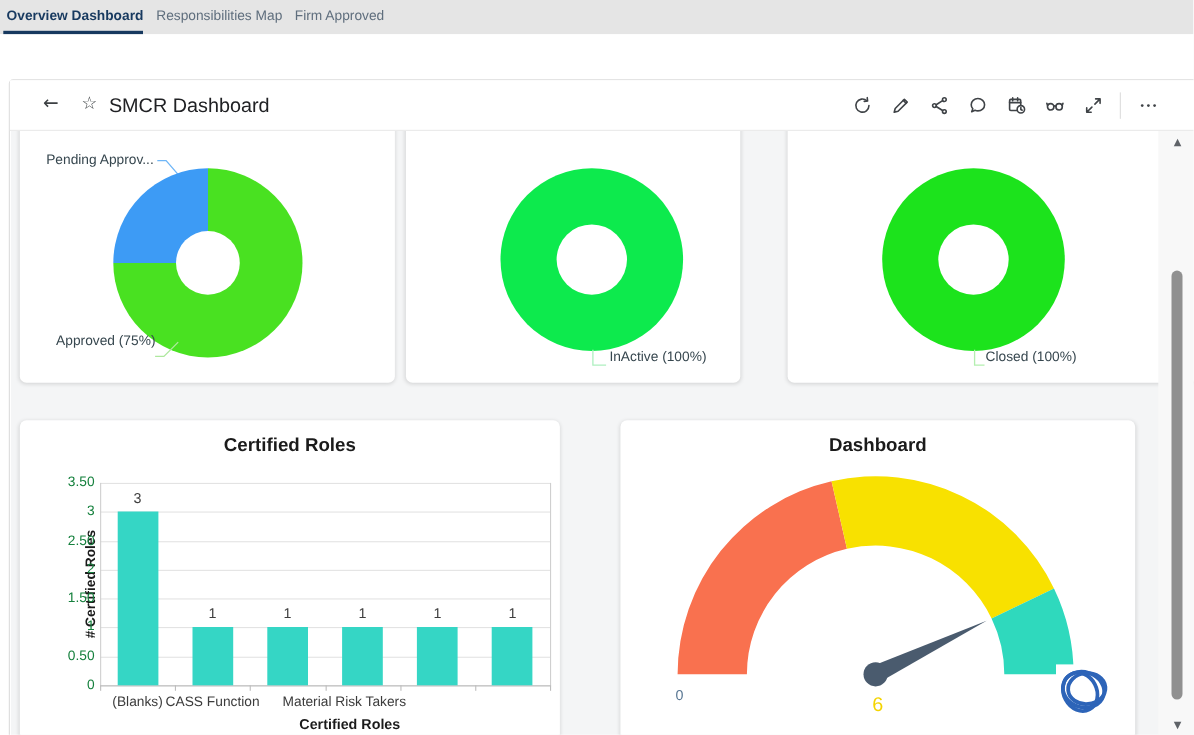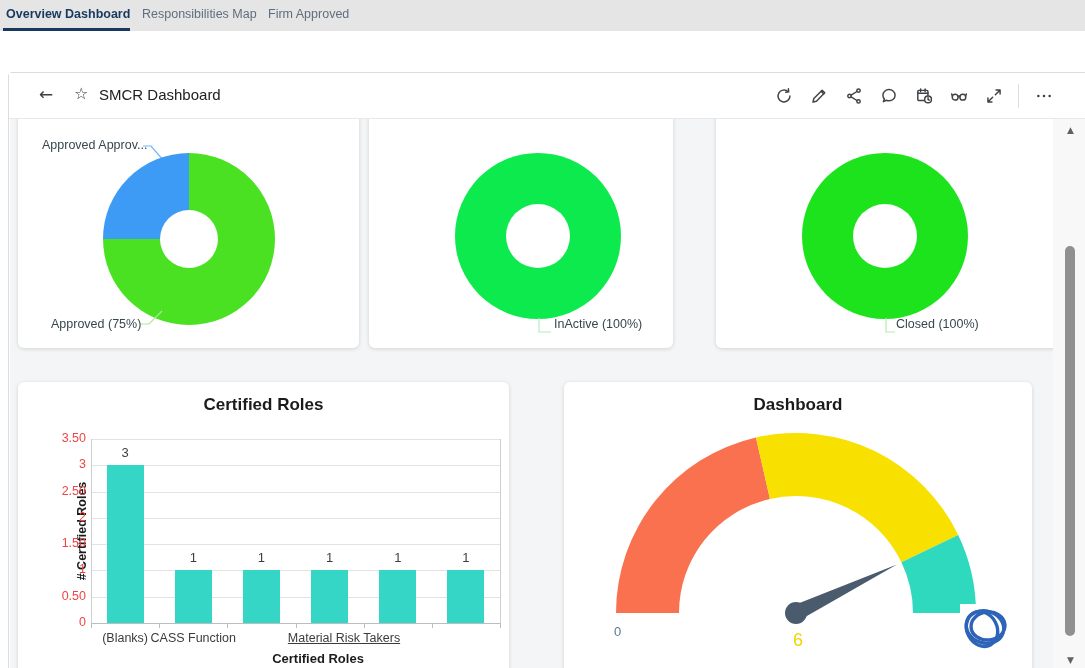--- a/index.html
+++ b/index.html
@@ -7,37 +7,37 @@
        font-family:"Liberation Sans", sans-serif;color:#222;}
   .abs{position:absolute;}
   
   .tab{position:absolute;top:7px;font-size:12.5px;color:#5f6e7d;cursor:pointer;white-space:nowrap;}
   .tab.active{color:#17395f;font-weight:bold;}
   .tab-underline{position:absolute;height:3px;background:#17395f;top:28px;}
   
   .panel{position:absolute;left:8px;top:72px;width:1090px;height:604px;background:#fff;
          border:1px solid #dcdcdc;border-radius:4px 4px 0 0;box-sizing:border-box;}
   .pheader{position:absolute;left:0;top:0;right:0;height:45px;border-bottom:1px solid #e8e8e8;background:#fff;}
-  .ptitle{position:absolute;left:90px;top:13px;font-size:15px;font-weight:500;color:#202124;}
+  .ptitle{position:absolute;left:90px;top:13px;font-size:18px;font-weight:500;color:#202124;}
   .hicon{position:absolute;top:14px;width:18px;height:18px;cursor:pointer;}
   .hglyph{position:absolute;top:11px;font-size:17px;color:#3c4043;cursor:pointer;font-family:"DejaVu Sans",sans-serif;}
   .vdiv{position:absolute;top:11px;width:1px;height:24px;background:#ddd;}
   
   .content{position:absolute;left:1px;top:46px;width:1088px;height:550px;background:#f4f5f6;overflow:hidden;}
   .card{position:absolute;background:#fff;border-radius:6px;box-shadow:0 1px 4px rgba(0,0,0,0.14);}
   
   .donut-ring{position:absolute;border-radius:50%;}
   .donut-hole{position:absolute;border-radius:50%;background:#fff;}
   .callout{position:absolute;font-size:12.5px;color:#37474f;white-space:nowrap;}
   .leader{position:absolute;overflow:visible;}
   
   .ctitle{position:absolute;left:0;right:0;top:13px;text-align:center;font-size:17px;font-weight:bold;color:#1b1b1b;}
   .gridline{position:absolute;height:1px;background:#e3e3e3;}
   .axisline{position:absolute;background:#cfcfcf;}
-  .ytick{position:absolute;width:44px;text-align:right;font-size:12.5px;color:#ef4444;}
+  .ytick{position:absolute;width:44px;text-align:right;font-size:12.5px;color:#15803d;}
   .bar{position:absolute;background:#35d6c5;}
   .barlabel{position:absolute;width:37px;text-align:center;font-size:13px;color:#3f3f3f;}
   .xcat{position:absolute;width:150px;text-align:center;font-size:12.5px;color:#3c3c3c;white-space:nowrap;}
   .xtitle{position:absolute;text-align:center;font-size:13px;font-weight:bold;color:#1b1b1b;}
   .ylab{position:absolute;font-size:12.5px;font-weight:bold;color:#1b1b1b;transform:translate(-50%,-50%) rotate(-90deg);white-space:nowrap;}
   .scroll-arrow{position:absolute;font-size:9px;color:#5f6368;cursor:pointer;font-family:"DejaVu Sans",sans-serif;}
   .thumb{position:absolute;width:10px;background:#909090;border-radius:5px;cursor:pointer;}
   svg.icon{stroke:#3f4347;fill:none;stroke-width:1.3;stroke-linecap:round;stroke-linejoin:round;}
 </style>
 </head>
@@ -107,27 +107,27 @@
           <circle cx="3" cy="8" r="1.1" fill="#3f4347" stroke="none"></circle>
           <circle cx="8" cy="8" r="1.1" fill="#3f4347" stroke="none"></circle>
           <circle cx="13" cy="8" r="1.1" fill="#3f4347" stroke="none"></circle>
         </svg>
     </span>
   </div>
 
   <div class="content">
 
     <div class="card" style="left:8px;top:-10px;width:341px;height:239px;">
-      <div class="callout" style="left:24px;top:29px;">Approved Approv...</div>
+      <div class="callout" style="left:24px;top:29px;">Pending Approv...</div>
       <svg class="leader" style="left:124px;top:35px;" width="26" height="20">
           <polyline points="1,2 9,2 22,17" fill="none" stroke-width="1.2" stroke="#6fb6f7"></polyline>
         </svg>
       <div class="donut-ring" style="left: 85px; top: 44px; width: 172px; height: 172px; background: conic-gradient(rgb(73, 225, 33) 0deg, rgb(73, 225, 33) 270deg, rgb(61, 155, 245) 270deg, rgb(61, 155, 245) 360deg);"></div>
       <div class="donut-hole" style="left:142px;top:101px;width:58px;height:58px;"></div>
-      <div class="callout" style="left:33px;top:208px;text-align:center;">Approved (75%)</div>
+      <div class="callout" style="left:33px;top:194px;text-align:center;">Approved (75%)</div>
       <svg class="leader" style="left:122px;top:199px;" width="26" height="20">
           <polyline points="1,16 9,16 22,3" fill="none" stroke-width="1.2" stroke="#aee89e"></polyline>
         </svg>
     </div>
 
     <div class="card" style="left:359px;top:-10px;width:304px;height:239px;text-align:right;">
       <div class="donut-ring" style="left: 86px; top: 44px; width: 166px; height: 166px; background: conic-gradient(rgb(13, 234, 77) 0deg, rgb(13, 234, 77) 360deg);"></div>
       <div class="donut-hole" style="left:137px;top:95px;width:64px;height:64px;"></div>
       <svg class="leader" style="left:168px;top:208px;" width="16" height="18">
           <polyline points="2,1 2,15 14,15" fill="none" stroke-width="1.2" stroke="#aef0c0"></polyline>
@@ -181,21 +181,21 @@
           <div class="bar" style="left: 224.917px; top: 188.429px; width: 37px; height: 52.5714px; background: rgb(53, 214, 197);"></div>
           <div class="barlabel" style="left: 224.917px; top: 168.429px;">1</div>
           <div class="bar" style="left: 293.083px; top: 188.429px; width: 37px; height: 52.5714px; background: rgb(53, 214, 197);"></div>
           <div class="barlabel" style="left: 293.083px; top: 168.429px;">1</div>
           <div class="bar" style="left: 361.25px; top: 188.429px; width: 37px; height: 52.5714px; background: rgb(53, 214, 197);"></div>
           <div class="barlabel" style="left: 361.25px; top: 168.429px;">1</div>
           <div class="bar" style="left: 429.417px; top: 188.429px; width: 37px; height: 52.5714px; background: rgb(53, 214, 197);"></div>
           <div class="barlabel" style="left: 429.417px; top: 168.429px;">1</div>
           <div class="xcat" style="left: 32.0833px; top: 249px;">(Blanks)</div>
           <div class="xcat" style="left: 100.25px; top: 249px;">CASS Function</div>
-          <div class="xcat" style="left: 251px; top: 249px; text-decoration: underline;">Material Risk Takers</div>
+          <div class="xcat" style="left: 220px; top: 249px;">Material Risk Takers</div>
         </div>
       <div class="xtitle" style="left:200px;top:269px;width:200px;">Certified Roles</div>
     </div>
 
     <div class="card" style="left:554px;top:263px;width:468px;height:320px;">
       <div class="ctitle">Dashboard</div>
       <svg id="gauge-svg" class="abs" style="left:0;top:0;" width="468" height="320">
         <g id="gauge-arcs">
             <path d="M52 230.99999999999997 A180 180 0 0 1 191.9462318878634 55.512975807271744 L205.96505072711122 116.93343427472664 A117 117 0 0 0 115 230.99999999999997 Z" fill="#f9714f"></path>
             <path d="M191.9462318878634 55.512975807271744 A180 180 0 0 1 394.17439622243546 152.90092695883953 L337.41335754458305 180.2356025232457 A117 117 0 0 0 205.96505072711122 116.93343427472664 Z" fill="#f8e100"></path>

